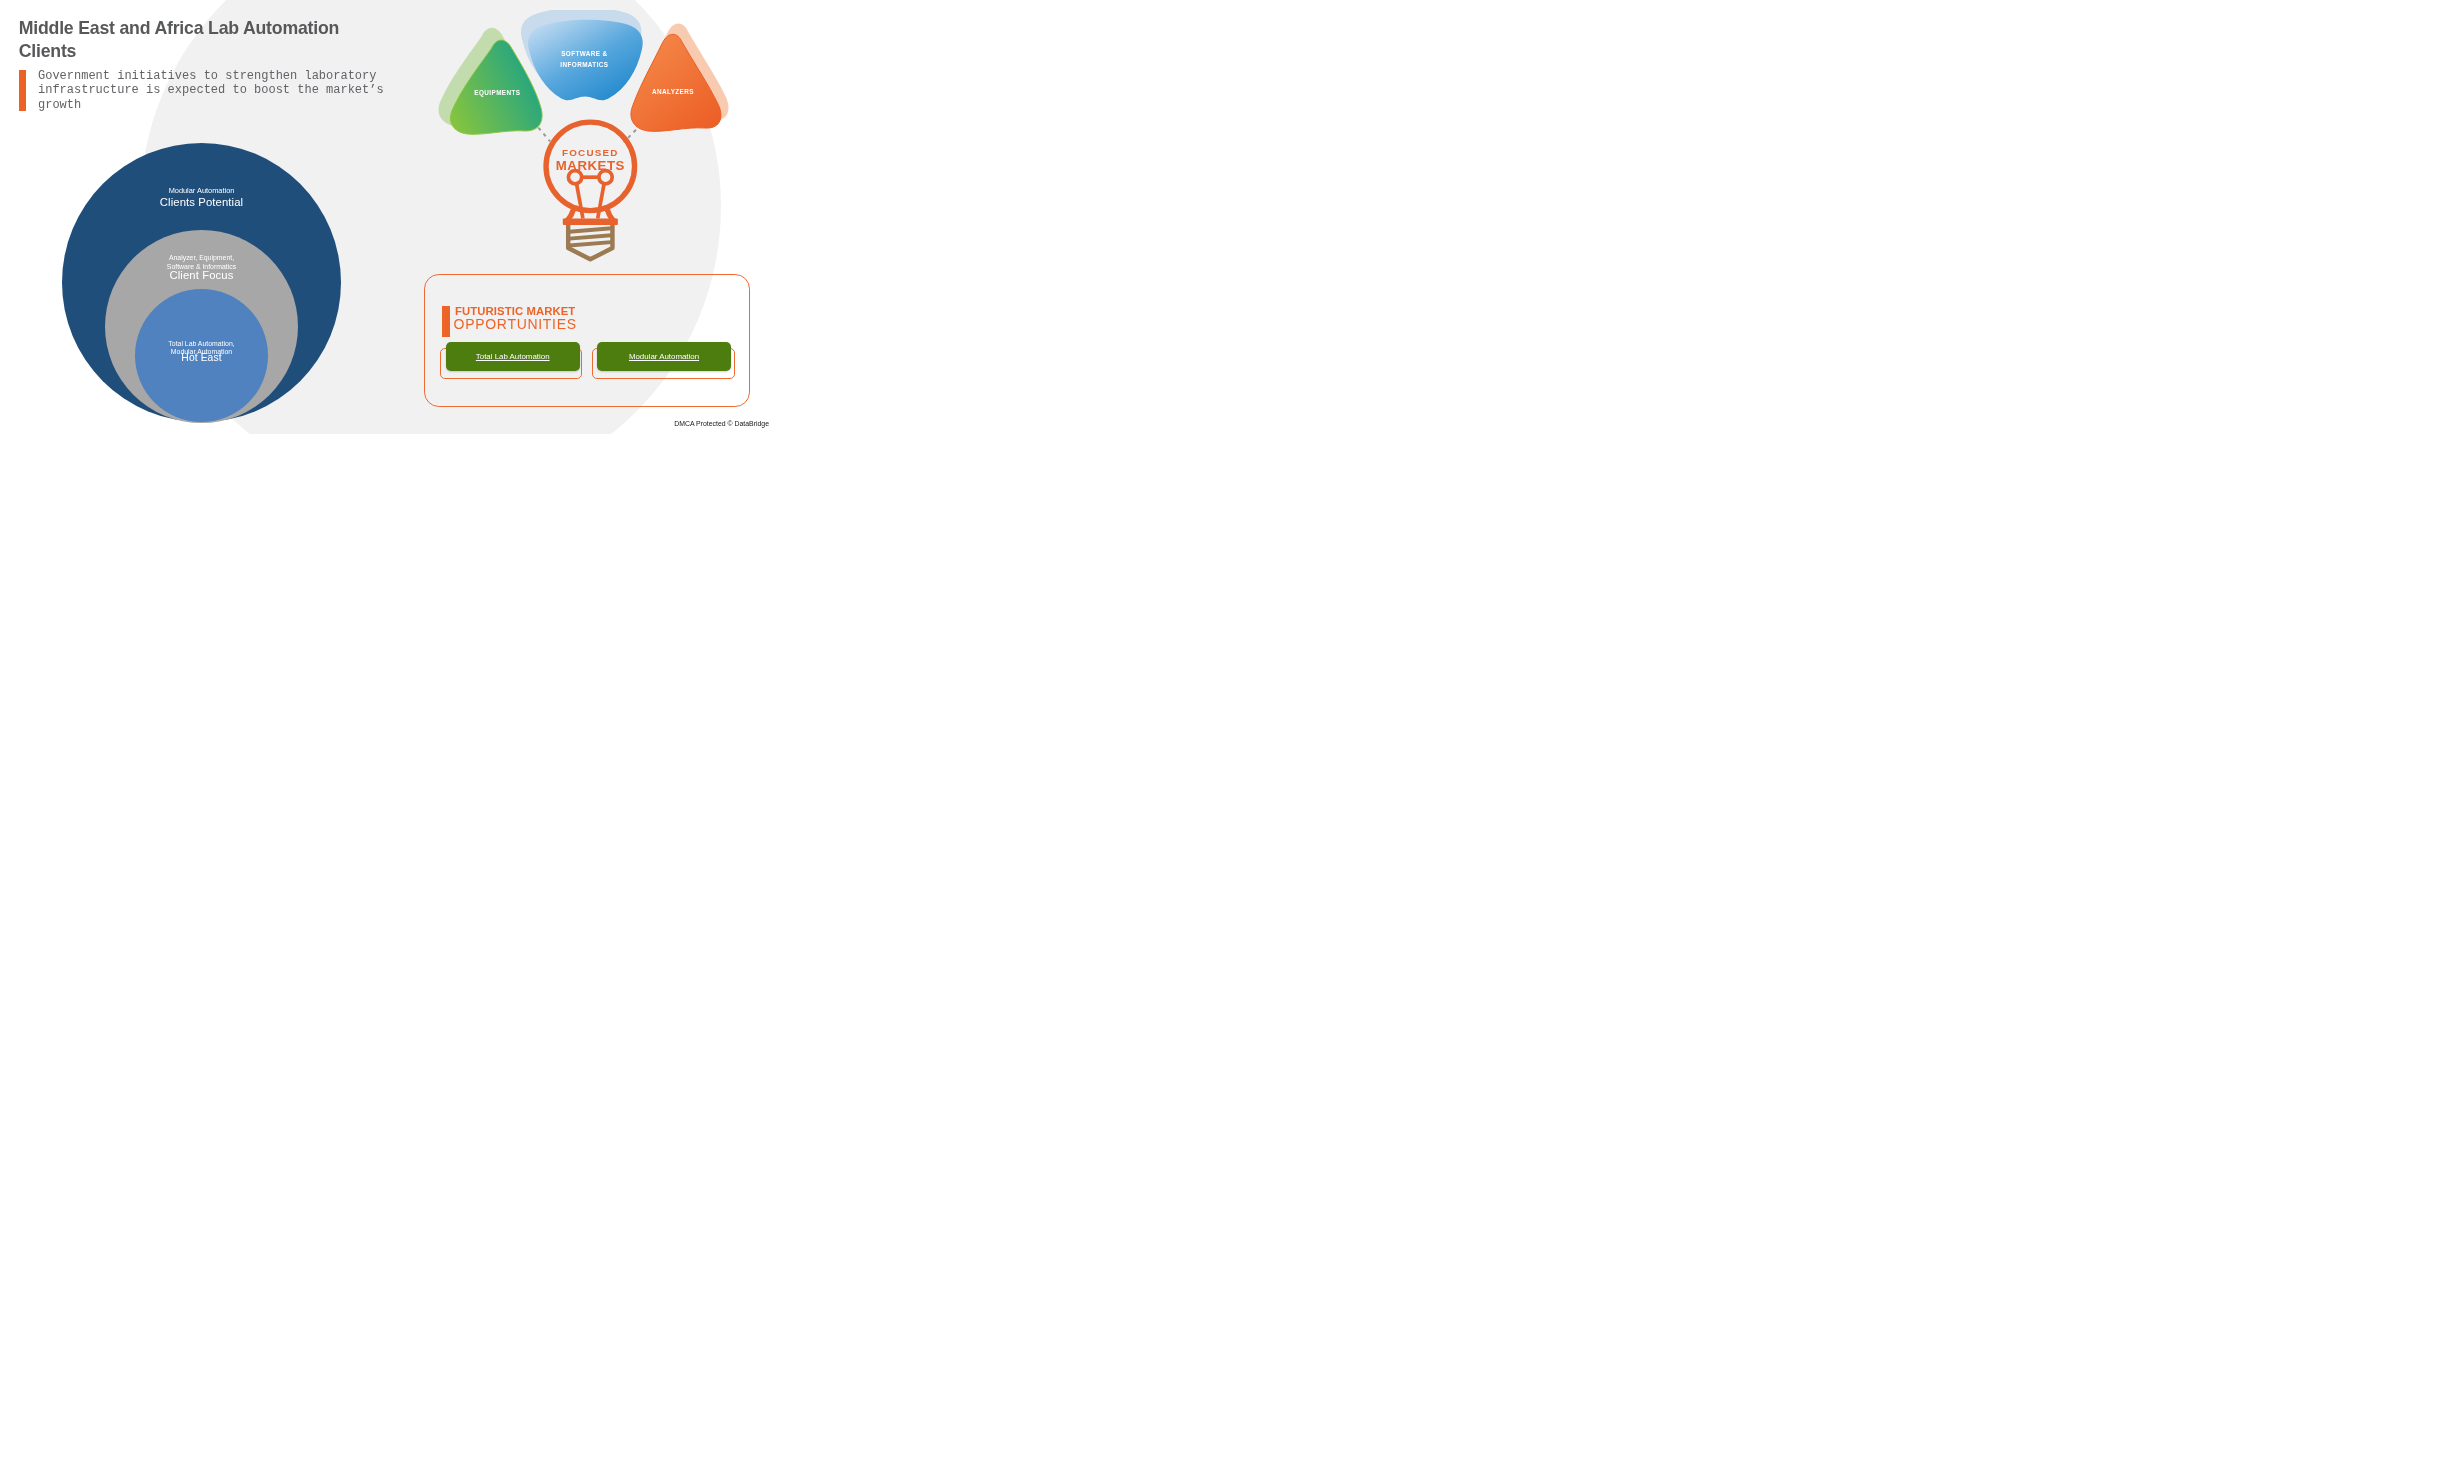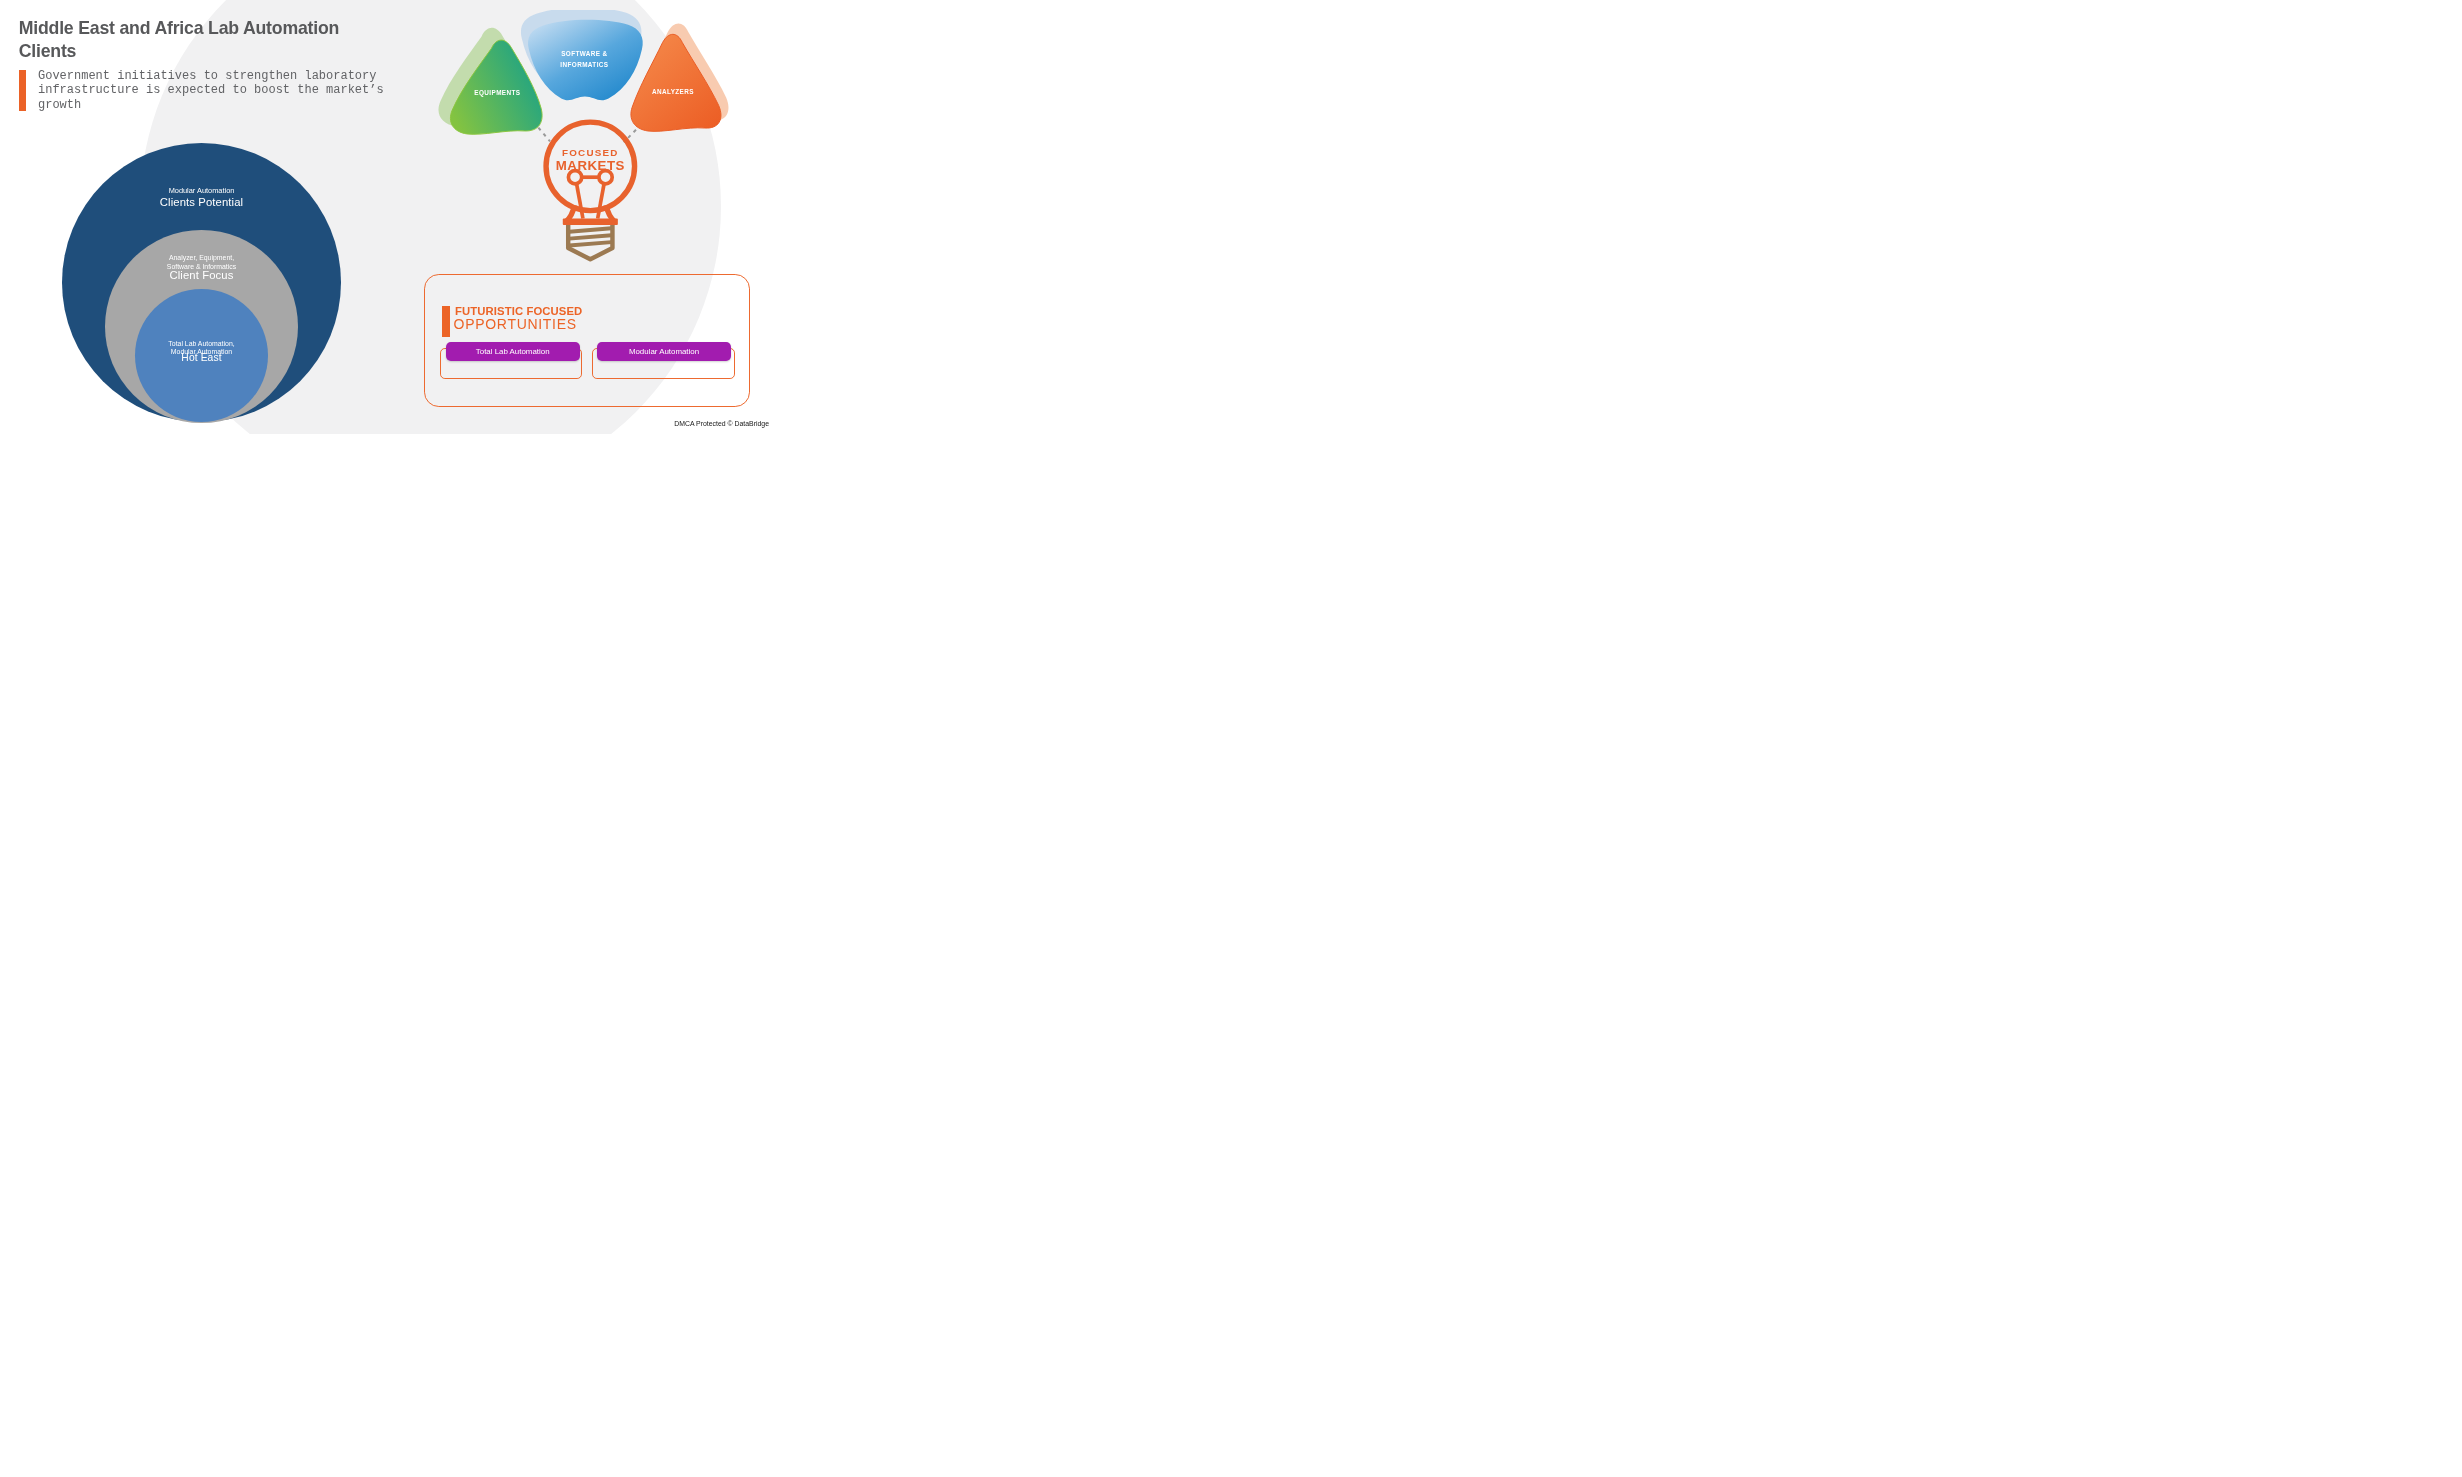--- a/index.html
+++ b/index.html
@@ -51,23 +51,24 @@
   
   .opp-box{
     position:absolute;left:424px;top:274px;width:324px;height:131px;
     border:1px solid #ed6a30;border-radius:14.8px;
   }
   .opp-accent{position:absolute;left:17px;top:30.5px;width:8.4px;height:31.5px;background:#ec6427;}
   .opp-h1{position:absolute;left:30px;top:29.5px;color:#ec6427;font-size:11.3px;font-weight:700;letter-spacing:0.1px;}
   .opp-h2{position:absolute;left:28.6px;top:41px;color:#ec6427;font-size:14px;font-weight:400;letter-spacing:0.7px;}
   .pill-outline{position:absolute;width:140px;height:29px;border:1px solid #ed6a30;border-radius:4.9px;}
   .pill{
-    position:absolute;width:134px;height:19px;border-radius:4.9px;background:#a21caf;
+    position:absolute;width:134px;height:29px;border-radius:4.9px;background:#4d7c0f;
     color:#ffffff;font-size:7.9px;display:flex;align-items:center;justify-content:center;
     box-shadow:0 1px 2px rgba(0,0,0,0.18);
+    text-decoration:underline;
   }
   .pill-outline-1{left:15.3px;top:73px;}
   .pill-1{left:20.7px;top:67px;}
   .pill-outline-2{left:167px;top:73px;width:141px;}
   .pill-2{left:172px;top:67px;width:134px;}
   
   .dmca{position:absolute;right:3px;top:420px;color:#161616;font-size:6.9px;}
 </style>
 </head>
 <body>
@@ -156,21 +157,21 @@
       <path d="M 276 465 L 362 458" stroke="#9c7a52" stroke-width="8"></path>
       <path d="M 276 479 L 362 472" stroke="#9c7a52" stroke-width="8"></path>
 
       <text class="bulb-word1" x="319" y="297">FOCUSED</text>
       <text class="bulb-word2" x="319" y="326">MARKETS</text>
     </g>
   </svg>
 
   <div class="opp-box">
     <div class="opp-accent"></div>
-    <div class="opp-h1">FUTURISTIC FOCUSED</div>
+    <div class="opp-h1">FUTURISTIC MARKET</div>
     <div class="opp-h2">OPPORTUNITIES</div>
 
     <div class="pill-outline pill-outline-1"></div>
     <div class="pill pill-1">Total Lab Automation</div>
 
     <div class="pill-outline pill-outline-2"></div>
     <div class="pill pill-2">Modular Automation</div>
   </div>
 
   <div class="dmca">DMCA Protected © DataBridge</div>

